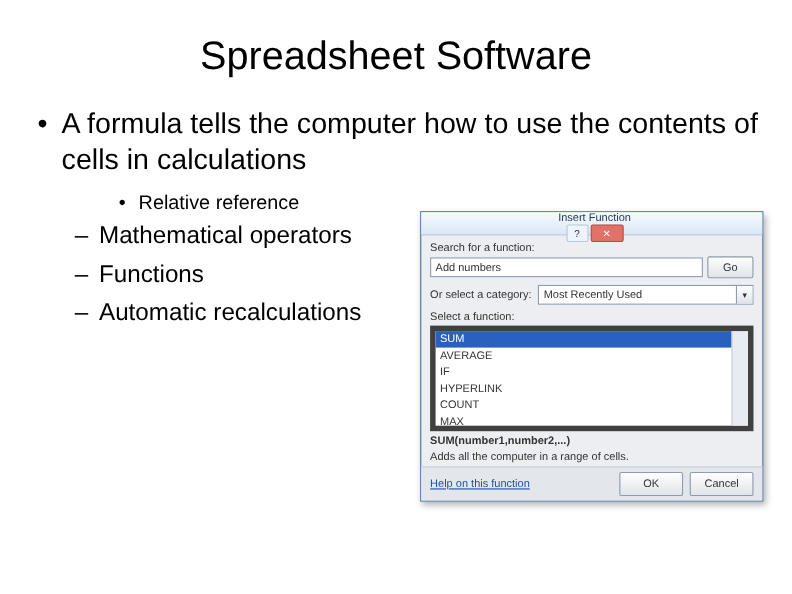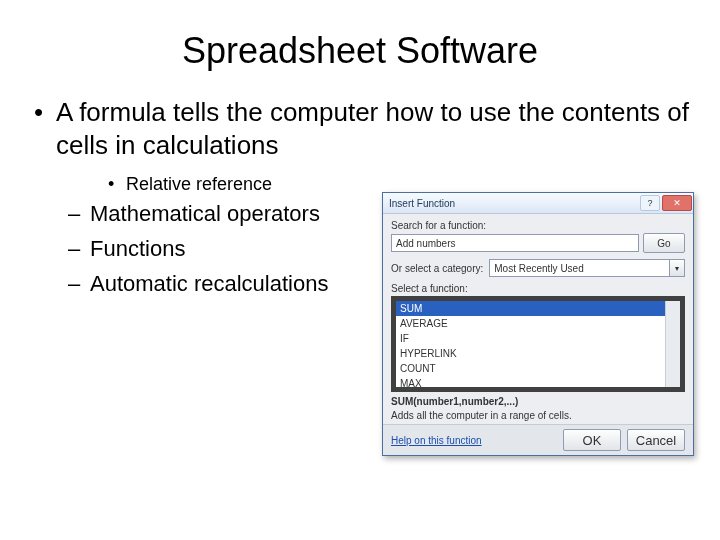--- a/index.html
+++ b/index.html
@@ -7,41 +7,41 @@
   .title{font-size:36px;text-align:center;margin:10px 0 24px 0;font-weight:400;}
   .l1{font-size:26px;margin:0 0 12px 0;padding-left:26px;position:relative;line-height:1.25;}
   .l1::before{content:"•";position:absolute;left:4px;top:0;}
   .l2{font-size:22px;margin:0 0 6px 0;padding-left:60px;position:relative;line-height:1.3;}
   .l2::before{content:"–";position:absolute;left:38px;top:0;}
   .l3{font-size:18px;margin:0 0 4px 0;padding-left:96px;position:relative;line-height:1.3;}
   .l3::before{content:"•";position:absolute;left:78px;top:0;}
 
   
   .dlg{position:absolute;right:26px;top:192px;width:310px;height:262px;background:#eceef2;border:1px solid #4a6fa0;box-shadow:2px 3px 6px rgba(0,0,0,.3);font-family:"Segoe UI",Tahoma,sans-serif;font-size:10px;color:#333;}
-  .dlg-titlebar{height:20px;background:linear-gradient(#f7fbff,#dbe7f5);border-bottom:1px solid #b9c8dc;display:flex;align-items:center;padding:0 1px 0 6px;}
+  .dlg-titlebar{height:20px;background:linear-gradient(#f7fbff,#dbe7f5);border-bottom:1px solid #b9c8dc;display:flex;align-items:center;padding:0 1px 0 6px;flex-direction:column;}
   .dlg-title{flex:1;font-size:10px;color:#213a5c;}
   .dlg-ctrls{display:flex;gap:2px;}
   .dlg-btn{width:18px;height:14px;border:1px solid #b9c8dc;background:#eef4fb;border-radius:2px;display:flex;align-items:center;justify-content:center;font-size:9px;line-height:1;}
   .dlg-close{background:#e0726a;border-color:#b84a42;color:#fff;width:28px;}
   .dlg-body{padding:6px 8px 4px 8px;}
   .dlg-label{font-size:10px;margin-bottom:2px;}
   .dlg-row{display:flex;gap:4px;align-items:center;margin-bottom:6px;}
   .dlg-input{flex:1;height:16px;background:#fff;border:1px solid #8e9bb0;padding:0 4px;font-size:10px;display:flex;align-items:center;}
   .dlg-go{width:40px;height:18px;background:linear-gradient(#fefefe,#e1e4e9);border:1px solid #8e9bb0;border-radius:2px;font-size:10px;display:flex;align-items:center;justify-content:center;}
   .dlg-select{flex:1;height:16px;background:#fff;border:1px solid #8e9bb0;display:flex;align-items:center;padding:0 4px;font-size:10px;position:relative;}
   .dlg-caret{position:absolute;right:0;top:0;width:14px;height:100%;background:linear-gradient(#fefefe,#dfe3e9);border-left:1px solid #8e9bb0;display:flex;align-items:center;justify-content:center;font-size:8px;}
   .dlg-list{background:#fff;border:5px solid #404040;height:86px;overflow:hidden;position:relative;margin-bottom:4px;}
   .dlg-list-item{padding:1px 4px;font-size:10px;line-height:13px;}
   .dlg-list-item.sel{background:#2a61c0;color:#fff;}
   .dlg-scroll{position:absolute;right:0;top:0;width:14px;height:100%;background:#e8ebef;border-left:1px solid #c7cdd6;}
   .dlg-desc{font-size:10px;line-height:12px;margin-bottom:2px;}
   .dlg-desc b{font-weight:700;}
   .dlg-footer{position:absolute;bottom:0;left:0;right:0;height:30px;background:#e3e6eb;border-top:1px solid #c7cdd6;display:flex;align-items:center;padding:0 8px;}
   .dlg-help{color:#1a4fb0;text-decoration:underline;font-size:10px;flex:1;}
-  .dlg-fbtn{width:56px;height:20px;background:linear-gradient(#fefefe,#e1e4e9);border:1px solid #8e9bb0;border-radius:2px;font-size:13px;display:flex;align-items:center;justify-content:center;margin-left:6px;}
+  .dlg-fbtn{width:56px;height:20px;background:linear-gradient(#fefefe,#e1e4e9);border:1px solid #8e9bb0;border-radius:2px;font-size:10px;display:flex;align-items:center;justify-content:center;margin-left:6px;}
 </style>
 </head>
 <body>
 
 <div class="slide">
   <div class="title">Spreadsheet Software</div>
 
   <div class="l1">A formula tells the computer how to use the contents of cells in calculations</div>
   <div class="l3">Relative reference</div>
   <div class="l2">Mathematical operators</div>

